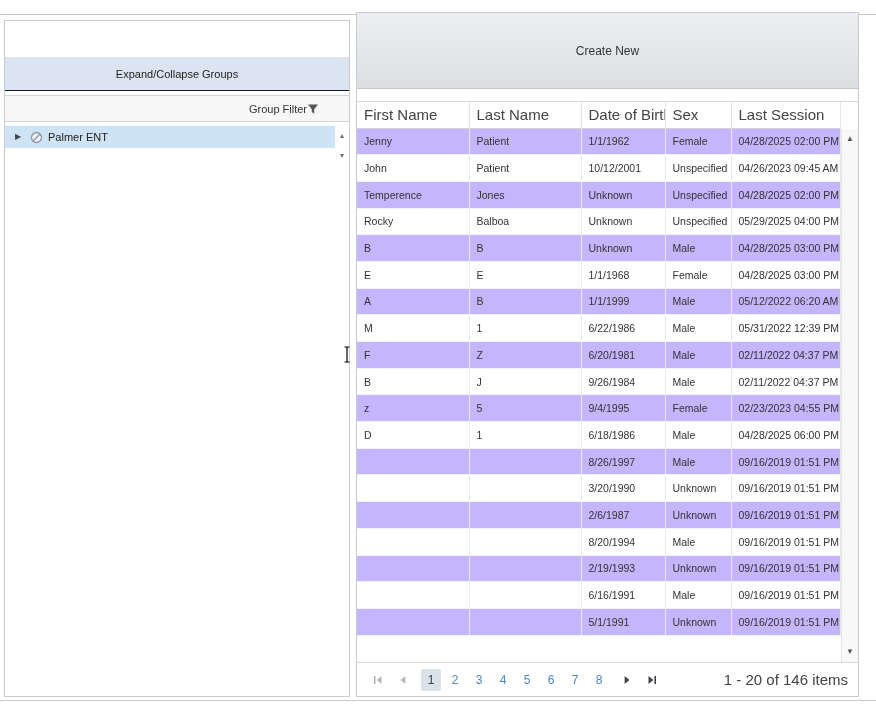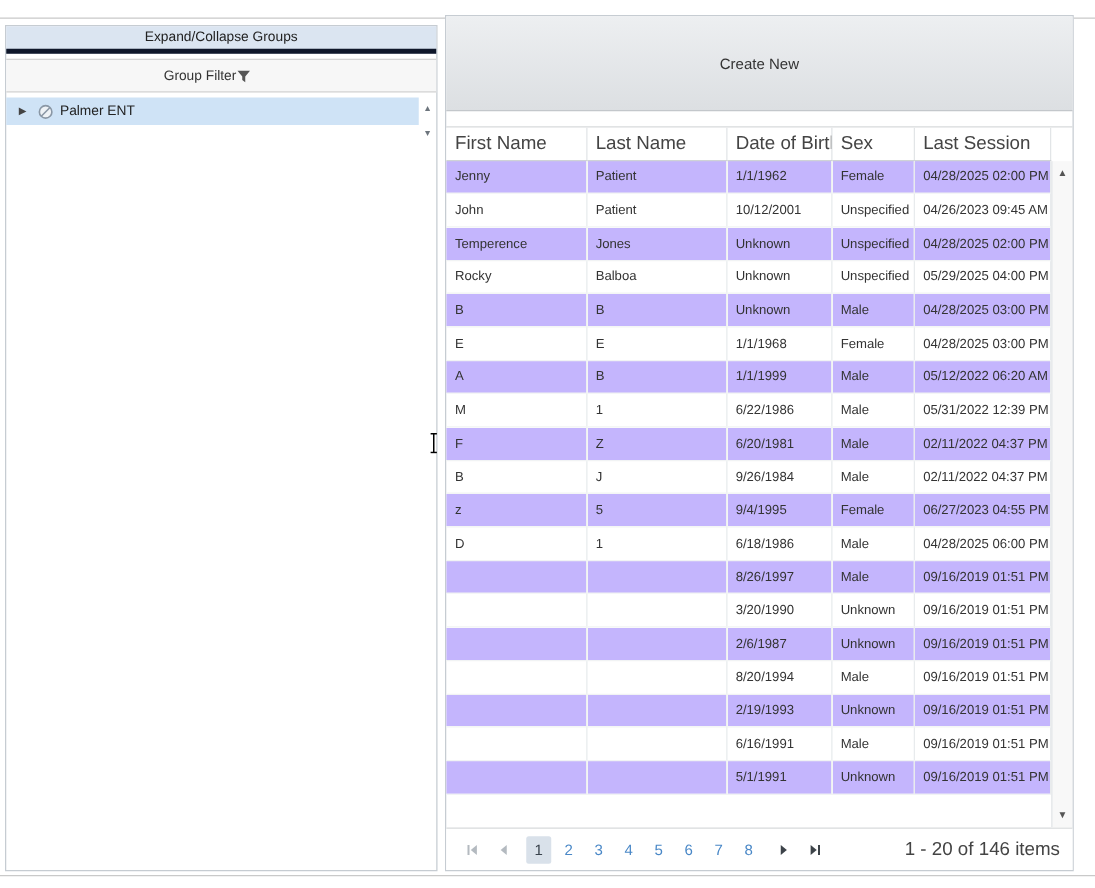--- a/index.html
+++ b/index.html
@@ -5,26 +5,26 @@
   * { box-sizing: border-box; margin: 0; padding: 0; }
   html,body { width: 876px; height: 710px; background: #fff; }
   body { font-family: "Liberation Sans", sans-serif; color: #333; }
   .app { position: relative; width: 876px; height: 710px; background: #fff; overflow: hidden; }
   .frame-top    { position: absolute; left: 0; top: 14px;  width: 876px; height: 1px; background: #c9c9c9; }
   .frame-bottom { position: absolute; left: 0; top: 700px; width: 876px; height: 1px; background: #c9c9c9; }
 
   
   .left-panel { position: absolute; left: 4px; top: 20px; width: 346px; height: 677px;
                 background: #fff; border: 1px solid #c6ccd2; }
-  .expand-btn { display: block; width: 100%; height: 22px; background: #dbe5f1;
-                border: none; border-bottom: 4px solid #0f172a;
-                font: 11px "Liberation Sans", sans-serif; color: #222; cursor: pointer; }
+  .expand-btn { display: block; width: 100%; height: 34px; background: #dbe5f1;
+                border: none; border-bottom: 1px solid #0f172a;
+                font: 11px "Liberation Sans", sans-serif; color: #222; cursor: pointer; margin-top: 36px; }
   .filter-bar { margin-top: 4px; height: 27px; background: #f7f7f7;
                 border-top: 1px solid #d4d4d4; border-bottom: 1px solid #d4d4d4;
-                display: flex; align-items: center; justify-content: center;
+                display: flex; align-items: center; justify-content: flex-end;
                 padding: 0 30px 0 8px; font-size: 11px; color: #333; }
   .funnel { display: flex; align-items: center; cursor: pointer; }
   .tree { position: relative; margin-top: 4px; height: 600px; }
   .tree-row { height: 22px; display: flex; align-items: center; gap: 5px;
               background: #cfe3f6; margin-right: 14px; padding-left: 10px;
               font-size: 11px; color: #222; cursor: pointer; }
   .tw { font-size: 8px; color: #444; width: 10px; line-height: 1; }
   .gicon { display: flex; align-items: center; }
   .tree-scroll { position: absolute; right: 1px; top: 0; width: 12px; height: 46px; }
   .sarrow { display: block; height: 20px; text-align: center; font-size: 7px;
@@ -200,21 +200,21 @@
               <td>J</td>
               <td>9/26/1984</td>
               <td>Male</td>
               <td>02/11/2022 04:37 PM</td>
             </tr>
             <tr class="alt">
               <td>z</td>
               <td>5</td>
               <td>9/4/1995</td>
               <td>Female</td>
-              <td>06/27/2023 04:55 PM</td>
+              <td>02/23/2023 04:55 PM</td>
             </tr>
             <tr>
               <td>D</td>
               <td>1</td>
               <td>6/18/1986</td>
               <td>Male</td>
               <td>04/28/2025 06:00 PM</td>
             </tr>
             <tr class="alt">
               <td></td>

